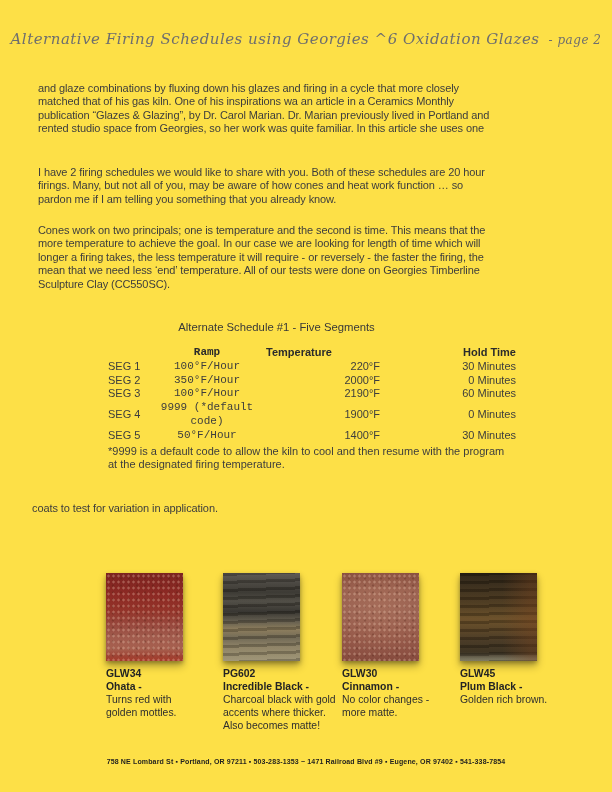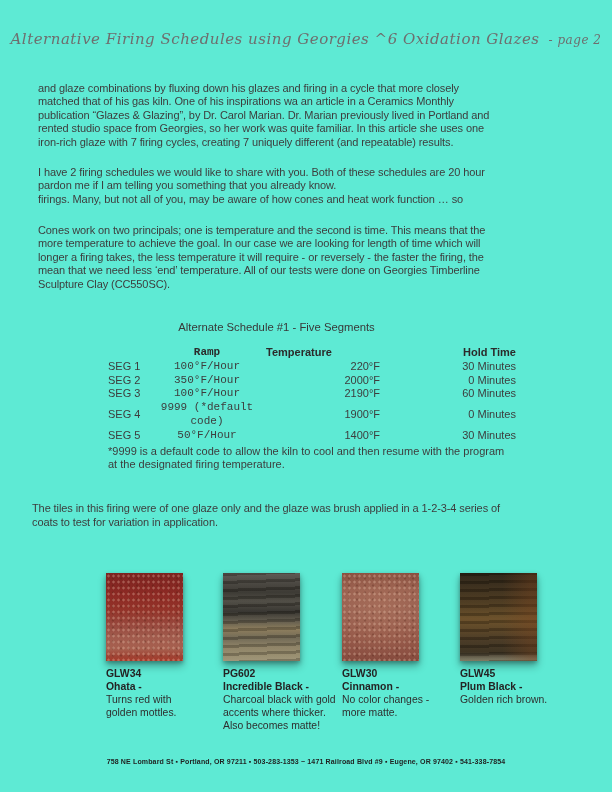--- a/index.html
+++ b/index.html
@@ -1,17 +1,17 @@
 <!DOCTYPE html>
 <html><head>
 <meta charset="utf-8">
 <style>
   html,body{margin:0;padding:0;background:#888;}
   .page{
-    position:relative;width:612px;height:792px;margin:0 auto;background:#5eead4;
+    position:relative;width:612px;height:792px;margin:0 auto;background:#fde047;
     font-family:"Liberation Sans",sans-serif;color:#3d3d3d;overflow:hidden;
   }
   .title{
     position:absolute;top:30px;left:0;width:612px;text-align:center;
     color:#6e6e6e;font-family:"DejaVu Serif",serif;font-style:italic;
     font-size:15px;letter-spacing:0.5px;white-space:nowrap;
   }
   .title-suffix{font-size:12px;padding-left:9px;}
   .para{position:absolute;left:38px;font-size:11px;line-height:13.4px;letter-spacing:-0.1px;white-space:nowrap;}
   .p1{top:82px}
@@ -57,27 +57,26 @@
 
   <div class="title">
     <span>Alternative Firing Schedules using Georgies ^6 Oxidation Glazes</span><span class="title-suffix">-  page 2</span>
   </div>
 
   <div class="para p1">
     <div class="ln">and glaze combinations by fluxing down his glazes and firing in a cycle that more closely</div>
     <div class="ln">matched that of his gas kiln. One of his inspirations wa an article in a Ceramics Monthly</div>
     <div class="ln">publication “Glazes &amp; Glazing”, by Dr. Carol Marian. Dr. Marian previously lived in Portland and</div>
     <div class="ln">rented studio space from Georgies, so her work was quite familiar. In this article she uses one</div>
-    <div class="ln">iron-rich glaze with 7 firing cycles, creating 7 uniquely different (and repeatable) results.</div>
   </div>
 
   <div class="para p2">
     <div class="ln">I have 2 firing schedules we would like to share with you. Both of these schedules are 20 hour</div>
+    <div class="ln">firings. Many, but not all of you, may be aware of how cones and heat work function … so</div>
     <div class="ln">pardon me if I am telling you something that you already know.</div>
-    <div class="ln">firings. Many, but not all of you, may be aware of how cones and heat work function … so</div>
   </div>
 
   <div class="para p3">
     <div class="ln">Cones work on two principals; one is temperature and the second is time. This means that the</div>
     <div class="ln">more temperature to achieve the goal. In our case we are looking for length of time which will</div>
     <div class="ln">longer a firing takes, the less temperature it will require - or reversely - the faster the firing, the</div>
     <div class="ln">mean that we need less ‘end’ temperature. All of our tests were done on Georgies Timberline</div>
     <div class="ln">Sculpture Clay (CC550SC).</div>
   </div>
 
@@ -125,21 +124,20 @@
       </tr>
     </tbody>
   </table>
 
   <div class="footnote">
     <div class="ln">*9999 is a default code to allow the kiln to cool and then resume with the program</div>
     <div class="ln">at the designated firing temperature.</div>
   </div>
 
   <div class="intro">
-    <div class="ln">The tiles in this firing were of one glaze only and the glaze was brush applied in a 1-2-3-4 series of</div>
     <div class="ln">coats to test for variation in application.</div>
   </div>
 
   <div class="tile-col t1">
     <div class="swatch speckle" style="background:linear-gradient(180deg,#7c2320 0%,#8d2a24 25%,#933329 42%,#97473c 58%,#a05a4c 72%,#a7604f 86%,#9f4233 95%,#a63b2b 100%);"></div>
     <div class="caption">
       <div class="code">GLW34</div>
       <div class="name">Ohata -</div>
       <div class="desc-ln">Turns red with</div>
       <div class="desc-ln">golden mottles.</div>

